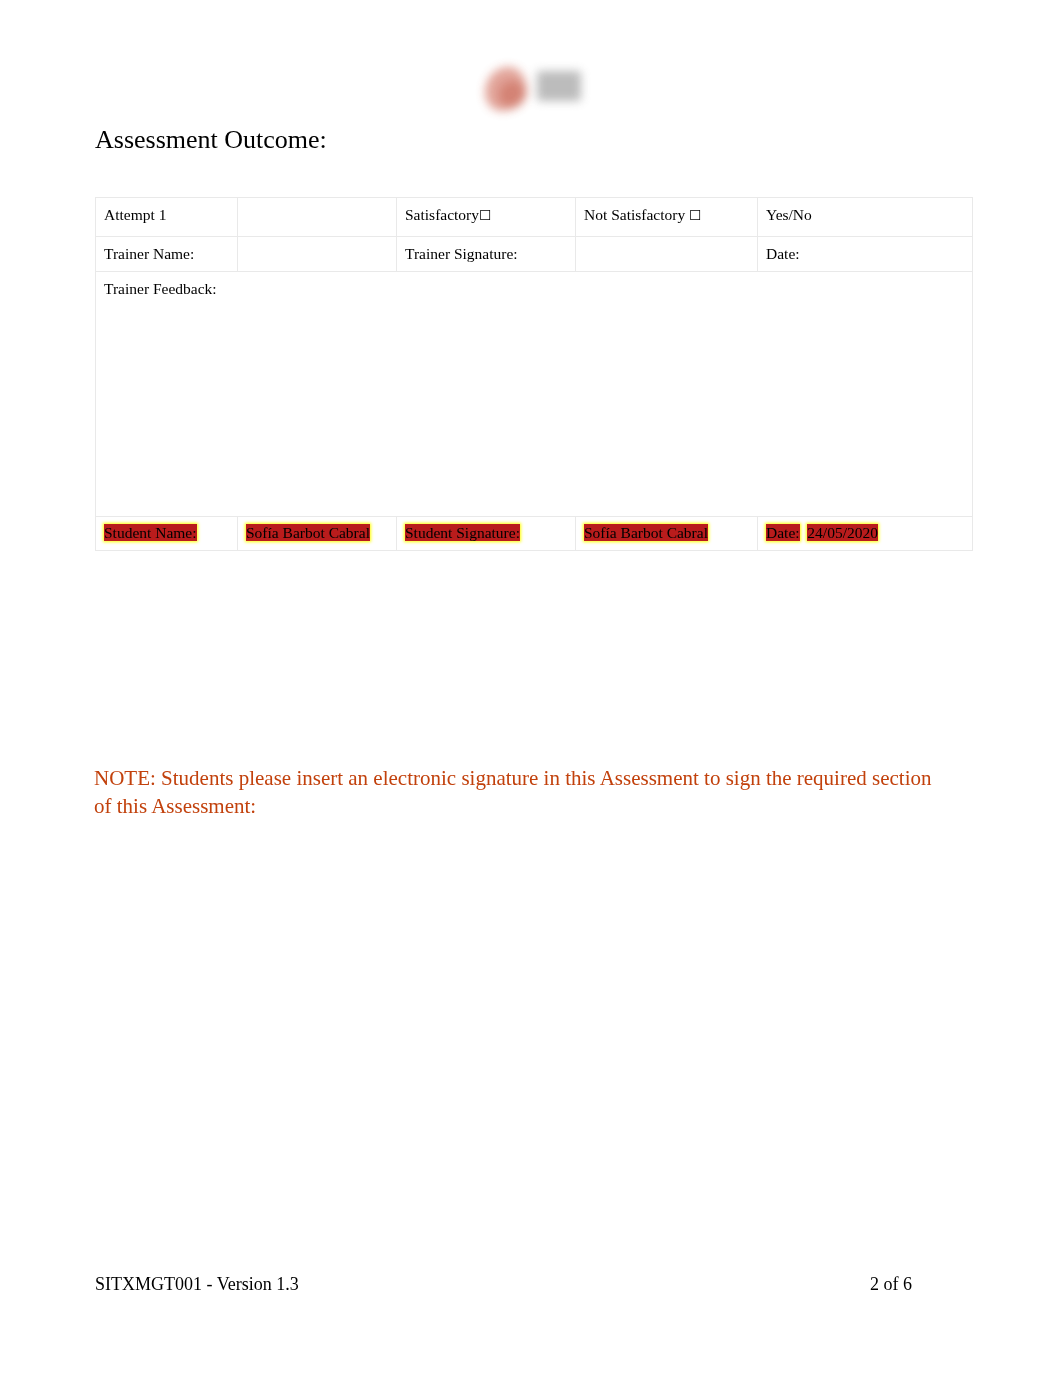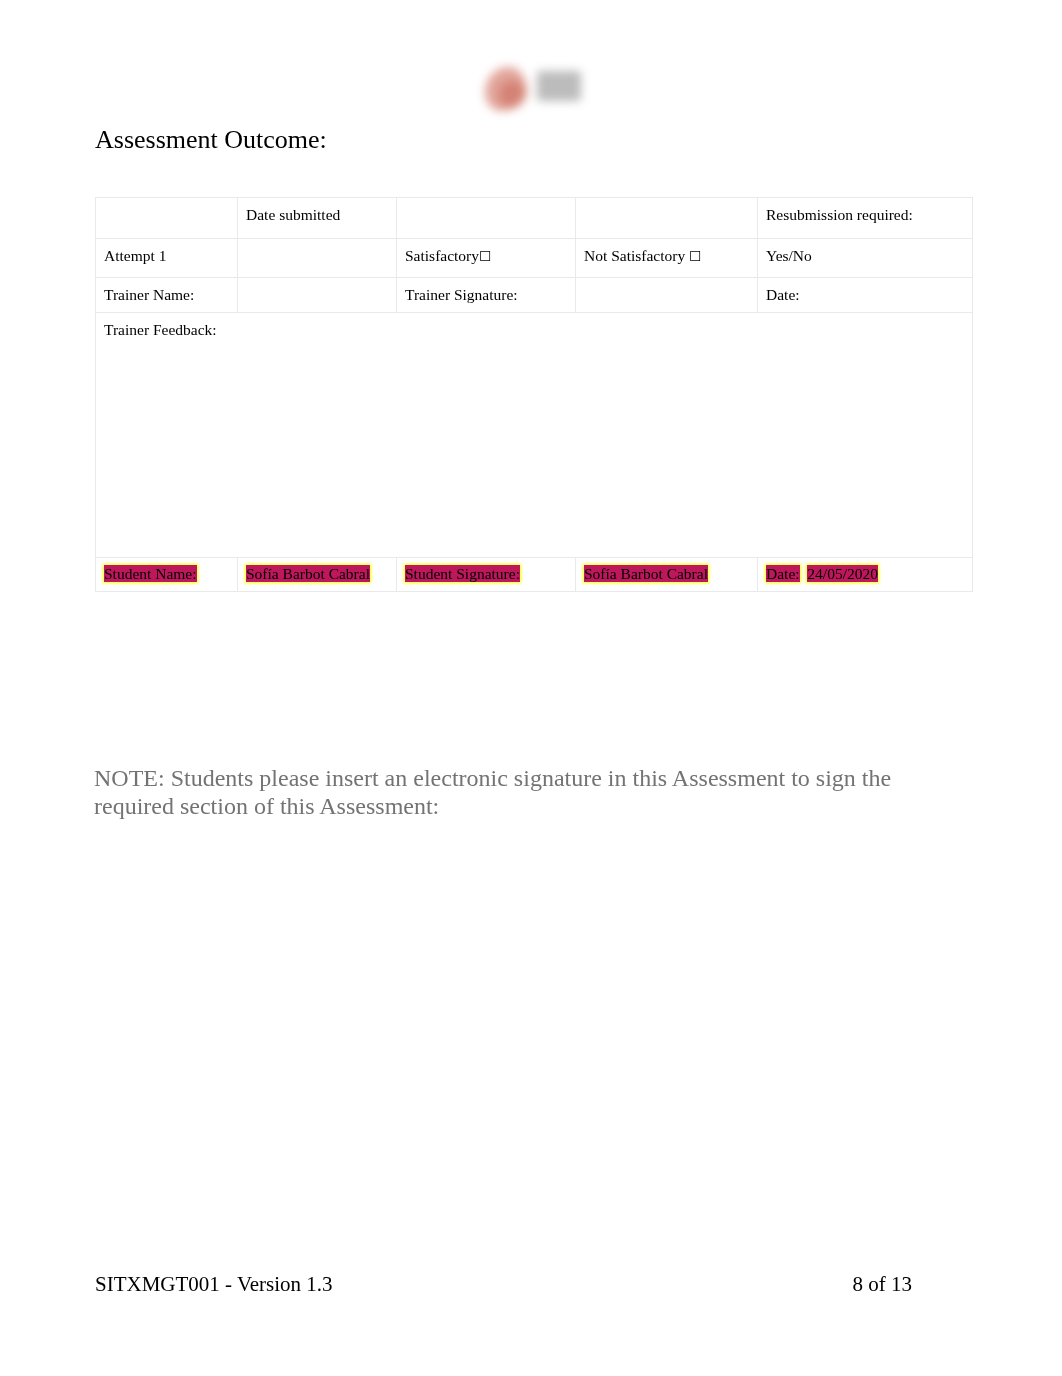--- a/index.html
+++ b/index.html
@@ -113,46 +113,46 @@
   }
 
   .feedback-cell {
     height: 230px;
     vertical-align: top;
   }
 
   .sig-label { white-space: nowrap; }
 
   .hl {
-    background: #be185d;
+    background: #b91c1c;
     box-shadow: 0 0 3px 1px #ffff00;
   }
   .student-row td {
     padding-top: 6px;
     padding-bottom: 7px;
   }
 
   
   .note {
     position: absolute;
     left: 94px;
     top: 764px;
     width: 845px;
-    font-size: 24px;
+    font-size: 21px;
     line-height: 28px;
-    color: #737373;
+    color: #c2410c;
   }
 
   
   .footer {
     position: absolute;
     left: 95px;
     top: 1275px;
     width: 877px;
-    font-size: 21px;
+    font-size: 18px;
     line-height: 19.5px;
   }
   .footer-line1 {
     display: flex;
     justify-content: space-between;
     align-items: baseline;
   }
   .footer-left { white-space: nowrap; }
   .footer-right { white-space: nowrap; padding-right: 60px; }
   .footer-line2 { padding-left: 4px; white-space: nowrap; }
@@ -172,27 +172,20 @@
 
 <table class="outcome-table">
   <colgroup>
     <col class="col-a">
       <col class="col-b">
       <col class="col-c">
       <col class="col-d">
       <col class="col-e">
   </colgroup>
   <tbody>
-    <tr class="row-header">
-      <td></td>
-      <td>Date submitted</td>
-      <td></td>
-      <td></td>
-      <td>Resubmission required:</td>
-    </tr>
 
     <tr class="row-attempt">
       <td>Attempt 1</td>
       <td></td>
       <td><span>Satisfactory</span><span class="chk">☐</span></td>
       <td><span>Not Satisfactory</span>&nbsp;<span class="chk">☐</span></td>
       <td>Yes/No</td>
     </tr>
 
 
@@ -220,15 +213,15 @@
       <td><span class="hl">Date:</span>&nbsp; <span class="hl">24/05/2020</span></td>
     </tr>
   </tbody>
 </table>
 
 <div class="note">NOTE: Students please insert an electronic signature in this Assessment to sign the required section of this Assessment:</div>
 
 <div class="footer">
   <div class="footer-line1">
     <span class="footer-left">SITXMGT001 - Version 1.3</span>
-    <span class="footer-right">8 of 13</span>
+    <span class="footer-right">2 of 6</span>
   </div>
 </div>
 
 </body></html>

